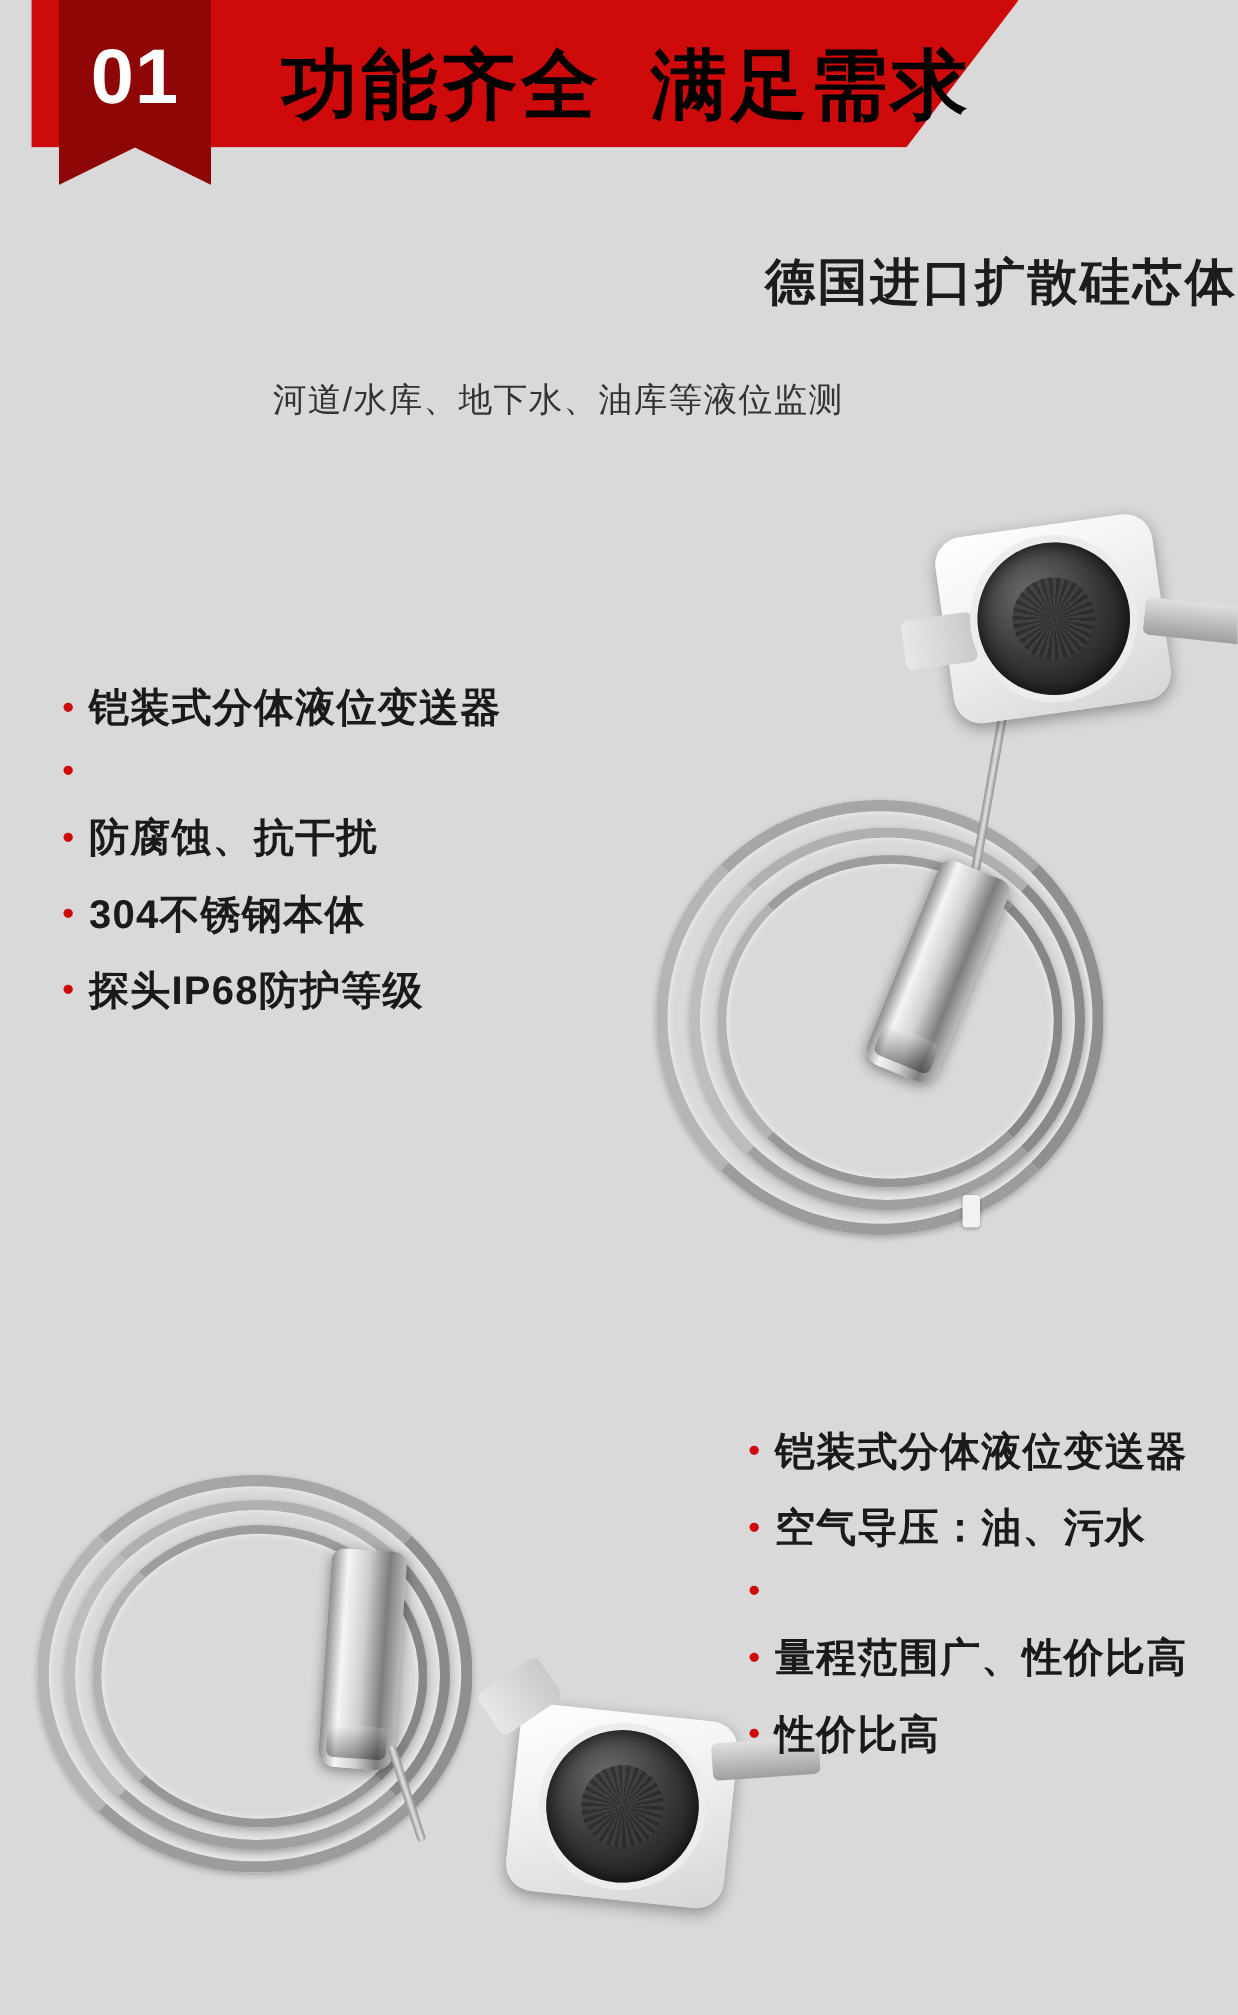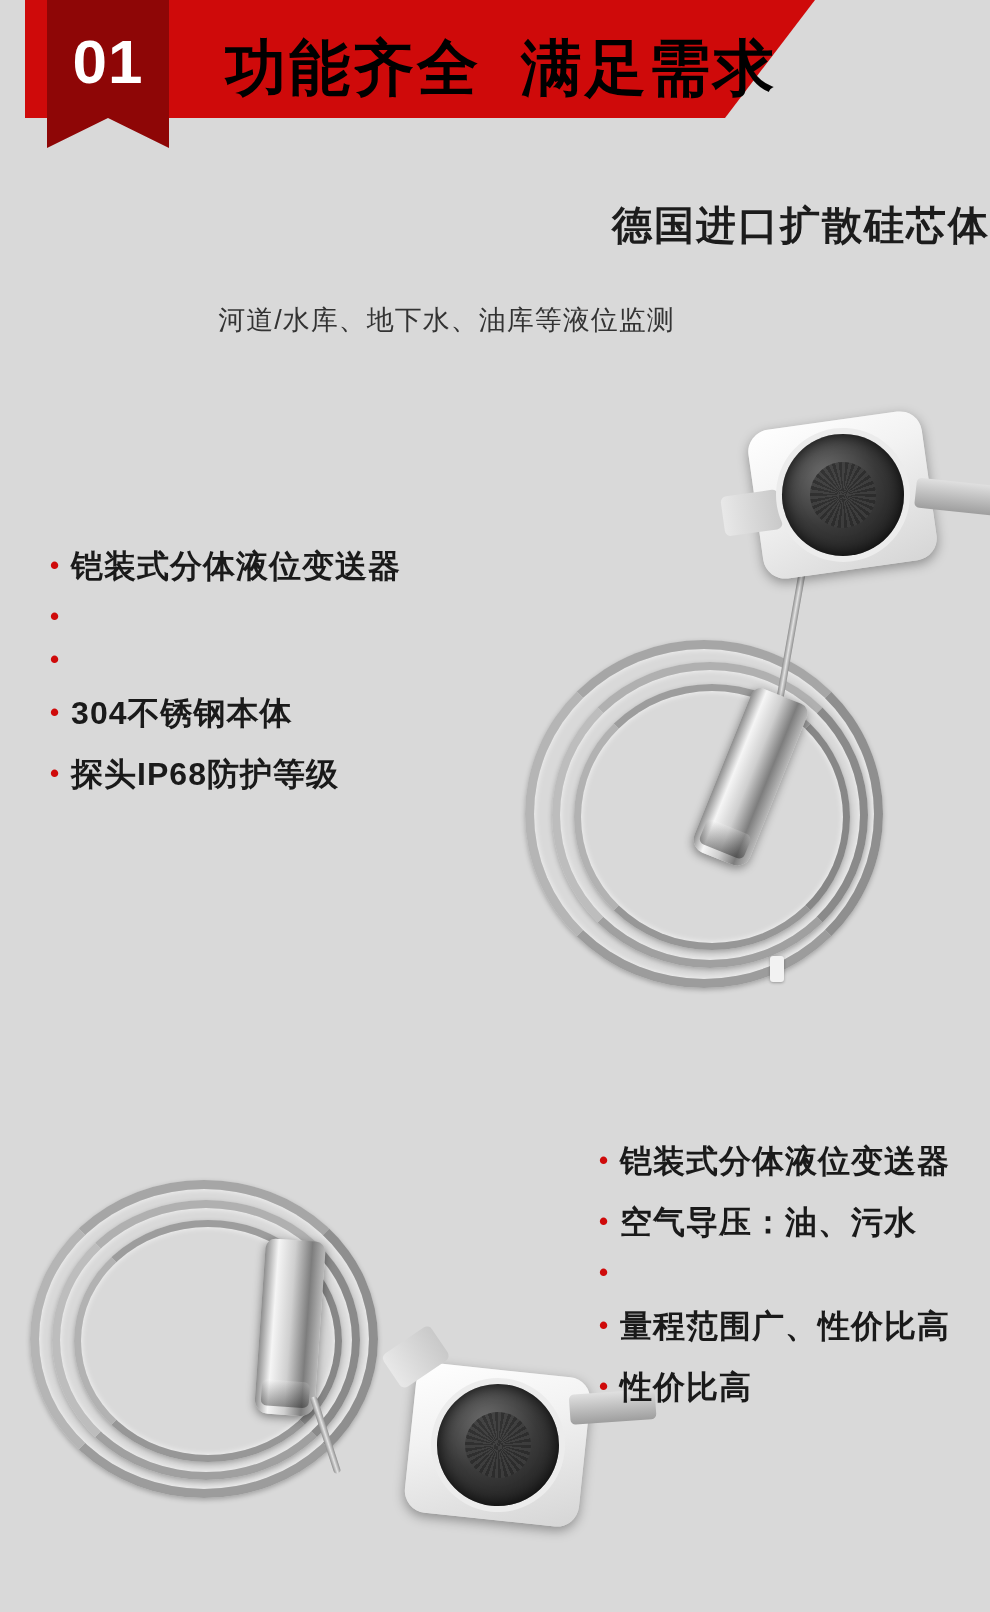--- a/index.html
+++ b/index.html
@@ -276,20 +276,21 @@
 <div class="feature-list left">
   <div class="feature-item">
     <span class="bullet">•</span>
     <span>铠装式分体液位变送器</span>
   </div>
   <div class="feature-item">
     <span class="bullet">•</span>
   </div>
   <div class="feature-item">
     <span class="bullet">•</span>
+    <span>防腐蚀、抗干扰</span>
   </div>
   <div class="feature-item">
     <span class="bullet">•</span>
     <span>304不锈钢本体</span>
   </div>
   <div class="feature-item">
     <span class="bullet">•</span>
     <span>探头IP68防护等级</span>
   </div>
 </div>

